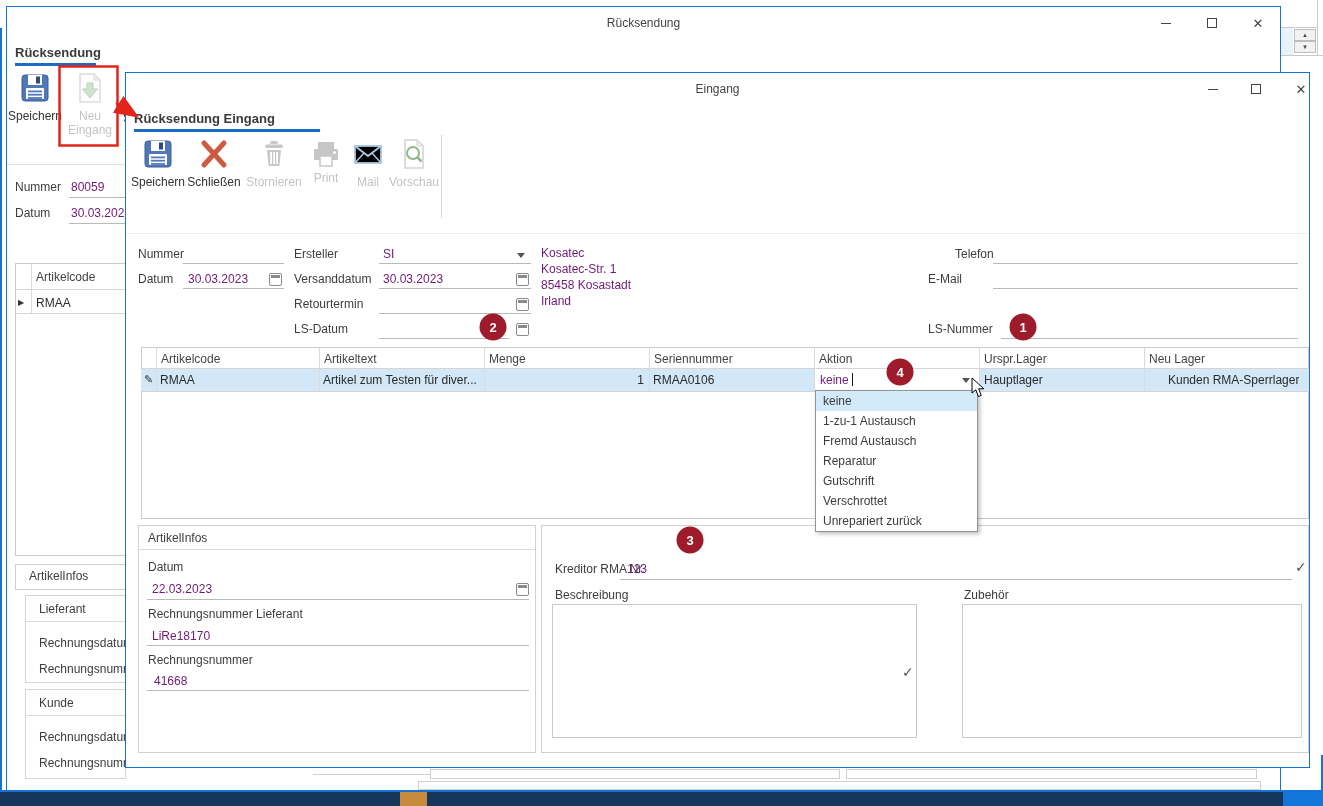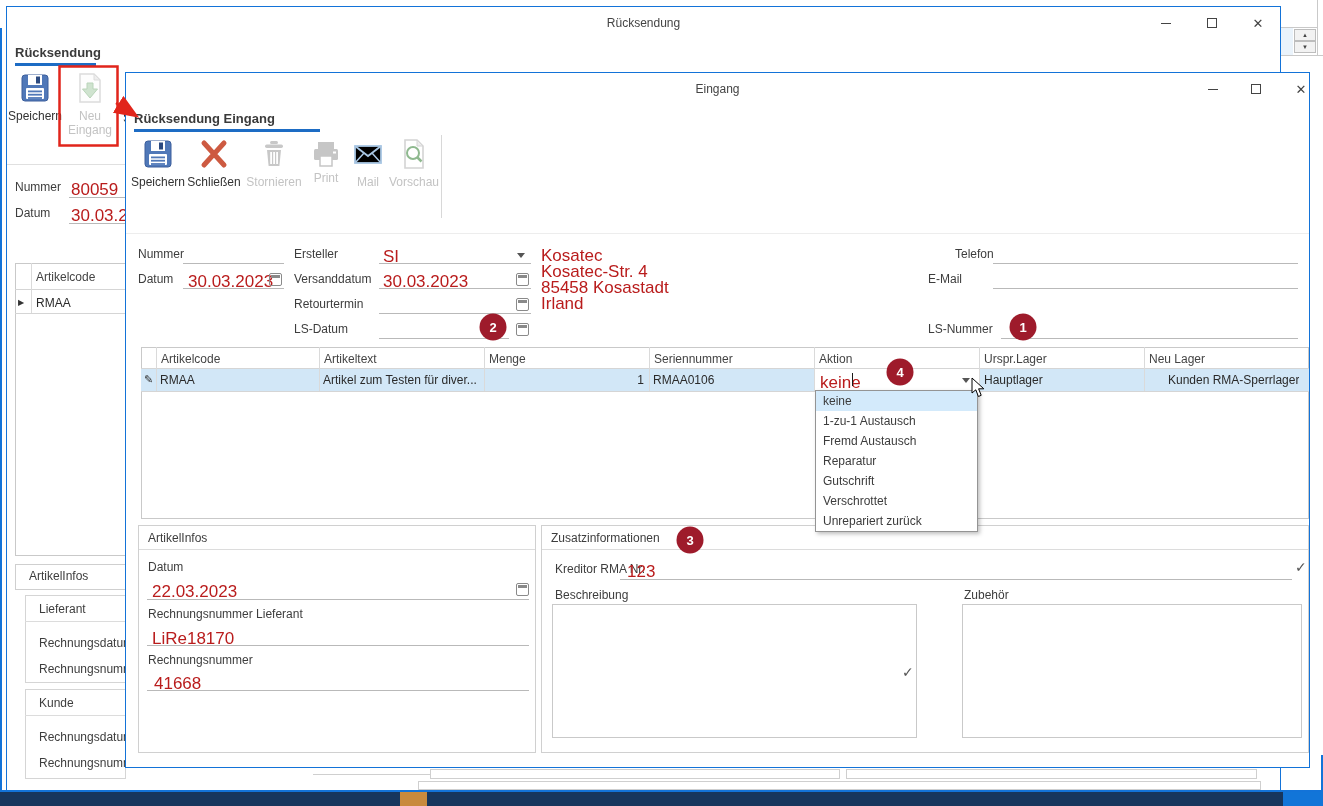--- a/index.html
+++ b/index.html
@@ -14,21 +14,21 @@
   .win-title { position:absolute; top:9px; left:0; right:0; text-align:center; font-size:12px; color:#444; }
   .win-btn { position:absolute; top:6px; width:26px; height:20px; display:flex; align-items:center; justify-content:center; color:#444; font-size:13px; cursor:default; }
   .min-glyph { width:10px; height:1px; background:#444; }
   .max-glyph { width:10px; height:10px; border:1px solid #444; }
   .tab { position:absolute; font-size:13px; font-weight:700; color:#3a3a3a; white-space:nowrap; }
   .tab-ul { position:absolute; height:3px; background:#1d6cc4; }
   .tbtn { position:absolute; text-align:center; }
   .tbtn .cap { font-size:12px; color:#333; white-space:nowrap; }
   .tbtn.disabled .cap { color:#c3c3c3; }
   .lbl { position:absolute; font-size:12px; color:#3d3d3d; white-space:nowrap; }
-  .val { position:absolute; font-size:17px; color:#b91c1c; white-space:nowrap; }
+  .val { position:absolute; font-size:12px; color:#701a75; white-space:nowrap; }
   .ul { position:absolute; height:1px; background:#b9b9b9; }
   .hline { position:absolute; height:1px; background:#e6e6e6; }
   .vline { position:absolute; width:1px; background:#dadada; }
   .cal { position:absolute; width:13px; height:13px; border:1px solid #8a8a8a; border-radius:2px; }
   .cal::before { content:""; position:absolute; left:1px; right:1px; top:1px; height:3px; background:#8a8a8a; }
   .tri { position:absolute; width:0; height:0; border-left:4px solid transparent; border-right:4px solid transparent; border-top:5px solid #555; }
   .panel { position:absolute; border:1px solid #d0d0d0; background:#fff; }
   .panel-h { position:absolute; left:0; right:0; top:0; height:24px; border-bottom:1px solid #dcdcdc; font-size:12px; color:#3d3d3d; padding:5px 0 0 9px; }
   .gridbox { position:absolute; border:1px solid #c9c9c9; background:#fff; }
   .gcell { position:absolute; font-size:12px; color:#2a2a2a; white-space:nowrap; overflow:hidden; }
@@ -230,21 +230,21 @@
 
   <div class="lbl" style="left:168px;top:224px;">Retourtermin</div>
   <span class="cal" style="left:390px;top:225px;"></span>
   <div class="ul" style="left:253px;top:240px;width:152px;"></div>
 
   <div class="lbl" style="left:168px;top:249px;">LS-Datum</div>
   <span class="cal" style="left:390px;top:250px;"></span>
   <div class="ul" style="left:253px;top:265px;width:130px;"></div>
 
   <div class="val" style="left:415px;top:173px;">Kosatec</div>
-  <div class="val" style="left:415px;top:189px;">Kosatec-Str. 4</div>
+  <div class="val" style="left:415px;top:189px;">Kosatec-Str. 1</div>
   <div class="val" style="left:415px;top:205px;">85458 Kosastadt</div>
   <div class="val" style="left:415px;top:221px;">Irland</div>
 
   <div class="lbl" style="left:802px;top:174px;margin-left:27px;">Telefon</div>
   <div class="ul" style="left:867px;top:190px;width:305px;"></div>
   <div class="lbl" style="left:802px;top:199px;">E-Mail</div>
   <div class="ul" style="left:867px;top:215px;width:305px;"></div>
   <div class="lbl" style="left:802px;top:249px;">LS-Nummer</div>
   <div class="ul" style="left:875px;top:265px;width:297px;"></div>
 
@@ -288,21 +288,20 @@
     <div class="ul" style="left:8px;top:73px;width:382px;"></div>
     <div class="lbl" style="left:9px;top:81px;">Rechnungsnummer Lieferant</div>
     <div class="val" style="left:13px;top:103px;">LiRe18170</div>
     <div class="ul" style="left:8px;top:119px;width:382px;"></div>
     <div class="lbl" style="left:9px;top:127px;">Rechnungsnummer</div>
     <div class="val" style="left:15px;top:148px;">41668</div>
     <div class="ul" style="left:8px;top:164px;width:382px;"></div>
   </div>
 
   <div class="panel" style="left:415px;top:452px;width:768px;height:228px;">
-    <div class="panel-h">Zusatzinformationen</div>
     <div class="lbl" style="left:13px;top:36px;">Kreditor RMA Nr.</div>
     <div class="val" style="left:85px;top:36px;">123</div>
     <div class="ul" style="left:78px;top:53px;width:672px;"></div>
     <span class="check" style="left:753px;top:33px;">✓</span>
     <div class="lbl" style="left:13px;top:62px;">Beschreibung</div>
     <textarea style="left: 10px; top: 78px; width: 365px; height: 134px;"></textarea>
     <span class="check" style="left:360px;top:138px;">✓</span>
     <div class="lbl" style="left:422px;top:62px;">Zubehör</div>
     <textarea style="left: 420px; top: 78px; width: 340px; height: 134px;"></textarea>
   </div>

